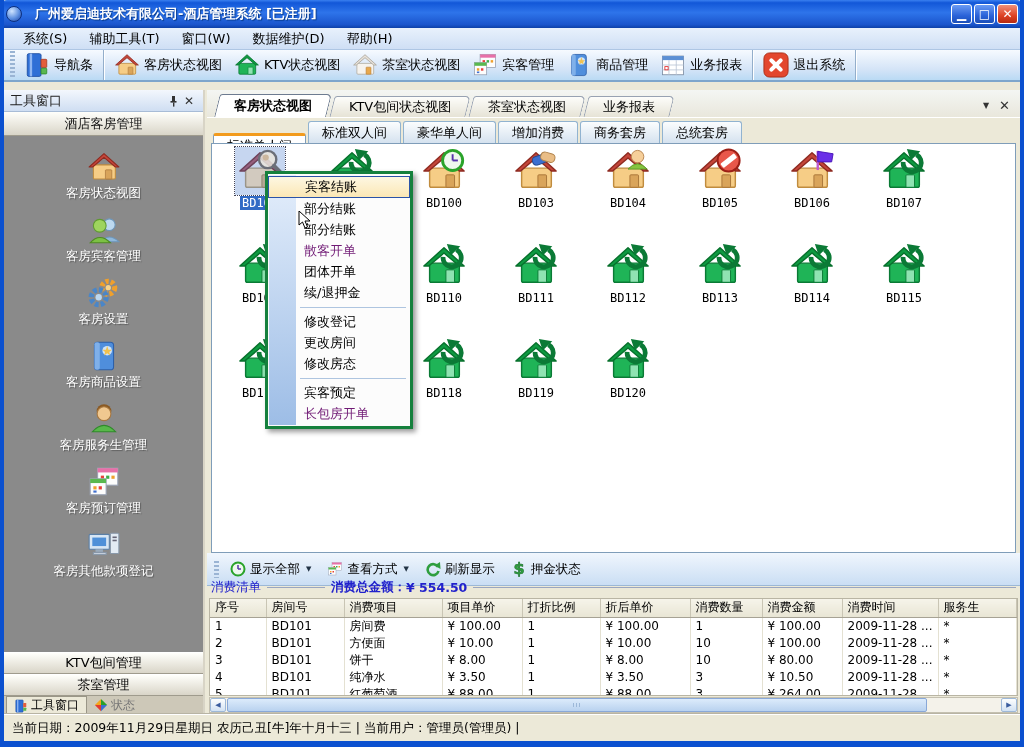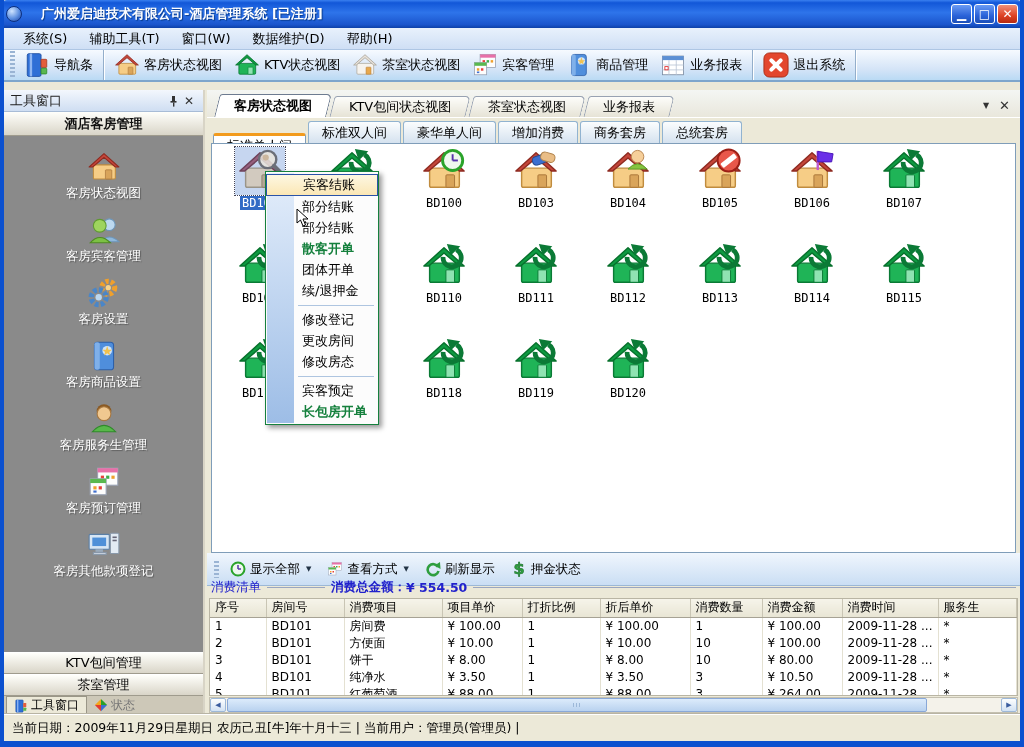--- a/index.html
+++ b/index.html
@@ -4,21 +4,21 @@
 <style>
   html,body{margin:0;padding:0;background:#4a6ea9;}
   *{box-sizing:border-box;}
   .window{position:relative;width:1024px;height:747px;margin:0 auto;
     border-left:4px solid #0b50cf;border-right:4px solid #0b50cf;border-bottom:6px solid #0b50cf;
     background:#ece9d8;overflow:hidden;font-family:"DejaVu Sans",sans-serif;font-size:13px;color:#000;}
   
   .titlebar{position:absolute;left:-4px;right:-4px;top:0;height:28px;
     background:linear-gradient(180deg,#3a80f0 0%,#1257d8 10%,#2e74ea 45%,#1a55cc 88%,#0d41a8 100%);
     border-radius:7px 7px 0 0;display:flex;align-items:center;padding:0 6px;color:#fff;}
-  .titlebar .ttl{font-weight:bold;font-size:13px;text-shadow:1px 1px 1px #063a8c;margin-left:19px;flex:1;
+  .titlebar .ttl{font-weight:bold;font-size:13px;text-shadow:1px 1px 1px #063a8c;margin-left:13px;flex:1;
     white-space:nowrap;overflow:hidden;}
   .winbtn{width:21px;height:20px;margin-left:2px;border:1px solid #fff;border-radius:3px;
     display:flex;align-items:center;justify-content:center;font-size:12px;font-weight:bold;color:#fff;
     background:linear-gradient(180deg,#6a9bf4,#2a62d8 60%,#1b4fb8);}
   .winbtn.close{background:linear-gradient(180deg,#f09078,#dd4224 60%,#b62a10);}
   .appicon{width:16px;height:16px;border-radius:50%;
     background:radial-gradient(circle at 35% 30%,#cfe4ff,#5d8fe0 55%,#1a3f9e);border:1px solid #0c2f7e;}
   
   .menubar{position:absolute;left:0;right:0;top:28px;height:22px;
     background:linear-gradient(180deg,#e8f1fc,#cfdff5);display:flex;align-items:center;padding-left:8px;
@@ -34,21 +34,21 @@
   .tsep{width:1px;height:30px;background:#93aecb;margin:0 4px;box-shadow:1px 0 0 #fff;}
   .ttime{display:flex;align-items:center;gap:6px;padding:0 8px;font-weight:bold;}
   .ttime .tv{color:#ef0000;font-family:"DejaVu Sans Mono",monospace;font-weight:bold;}
   
   .sidebar{position:absolute;left:0;top:90px;width:201px;bottom:27px;background:#8a8a8a;border-right:2px solid #d8d4c6;}
   .sb-title{height:22px;background:linear-gradient(180deg,#f3f7fd,#cfdef2);border-bottom:1px solid #a8bcd6;
     display:flex;align-items:center;padding:0 6px;color:#222;}
   .sb-title .lbl{flex:1;}
   .sb-ico{width:16px;height:14px;display:flex;align-items:center;justify-content:center;color:#333;font-size:12px;}
   .sb-group{height:24px;background:linear-gradient(180deg,#fffffb,#d9d5c8);border-bottom:1px solid #9f9b8d;
-    display:flex;align-items:center;justify-content:center;color:#111;font-weight:bold;}
+    display:flex;align-items:center;justify-content:center;color:#111;}
   .sb-body{position:absolute;top:47px;bottom:106px;left:0;right:0;background:#8a8a8a;overflow:hidden;
     display:flex;flex-direction:column;align-items:center;padding-top:13px;}
   .sb-item{width:100%;height:63px;display:flex;flex-direction:column;align-items:center;justify-content:flex-start;}
   .sb-item .lbl{color:#fff;font-size:12.5px;margin-top:1px;text-shadow:1px 1px 1px #555;}
   .sb-bars{position:absolute;bottom:18px;left:0;right:0;}
   .sb-bar{height:22px;background:linear-gradient(180deg,#fffffb,#d9d5c8);border-top:1px solid #fff;
     border-bottom:1px solid #9f9b8d;display:flex;align-items:center;justify-content:center;}
   .sb-tabs{position:absolute;bottom:0;left:0;right:0;height:18px;background:#cdc8b8;display:flex;align-items:stretch;padding-left:2px;}
   .sb-tab{display:flex;align-items:center;gap:3px;padding:0 7px;font-size:12px;color:#777;}
   .sb-tab.active{background:#ece9d8;border:1px solid #9a9687;border-bottom:none;color:#000;}
@@ -68,27 +68,27 @@
     background:linear-gradient(180deg,#fbfdfe,#d5e2ef);}
   .stab.active{background:#fff;border-top:3px solid #f29b1d;border-color:#7f9db9;border-top-color:#f29b1d;position:relative;top:12px;}
   .room-area{position:absolute;left:4px;right:4px;top:53px;height:410px;border:1px solid #7f9db9;background:#fff;overflow:hidden;}
   .grid{display:flex;flex-wrap:wrap;width:740px;padding:3px 0 0 2px;}
   .cell{width:92px;height:95px;display:flex;flex-direction:column;align-items:center;}
   .ric{width:50px;height:48px;display:flex;align-items:center;justify-content:center;}
   .ric.sel{background:#c6d6f0;outline:1px dotted #445;}
   .rlb{font-family:"DejaVu Sans Mono",monospace;font-size:12px;margin-top:1px;padding:0 2px;}
   .rlb.sel{background:#316ac5;color:#fff;}
   
-  .cmenu{position:absolute;left:53px;top:27px;width:114px;background:#fcfcfc;border:1px solid #15803d;
+  .cmenu{position:absolute;left:53px;top:27px;width:148px;background:#fcfcfc;border:3px solid #15803d;
     box-shadow:3px 3px 5px rgba(0,0,0,.4);padding:2px 0;z-index:20;}
   .cmenu .strip{position:absolute;left:1px;top:1px;bottom:1px;width:27px;
     background:linear-gradient(180deg,#e4eefb,#9dbde6);}
   .cmi{position:relative;height:21px;line-height:21px;padding-left:36px;font-size:13px;white-space:nowrap;}
   .cmi.hl{background:linear-gradient(180deg,#fdf7e2,#fbe7b5);border:1px solid #2a53a8;height:22px;line-height:20px;}
-  .cmi.dis{color:#15803d;font-weight:bold;}
+  .cmi.dis{color:#701a75;}
   .cmsep{height:8px;position:relative;}
   .cmsep::after{content:"";position:absolute;left:32px;right:4px;top:4px;height:1px;background:#aec5e0;}
   .cursor{position:absolute;left:30px;top:37px;z-index:30;}
   
   .vtoolbar{position:absolute;left:0;right:0;top:463px;height:33px;
     background:linear-gradient(180deg,#f0f6fd,#cadef4);border-bottom:1px solid #9cb8d6;
     display:flex;align-items:center;padding-left:4px;}
   .vbtn{display:flex;align-items:center;gap:4px;padding:0 8px;font-size:12.5px;}
   .vbtn .dd{font-size:7px;color:#234;margin-left:2px;}
   

